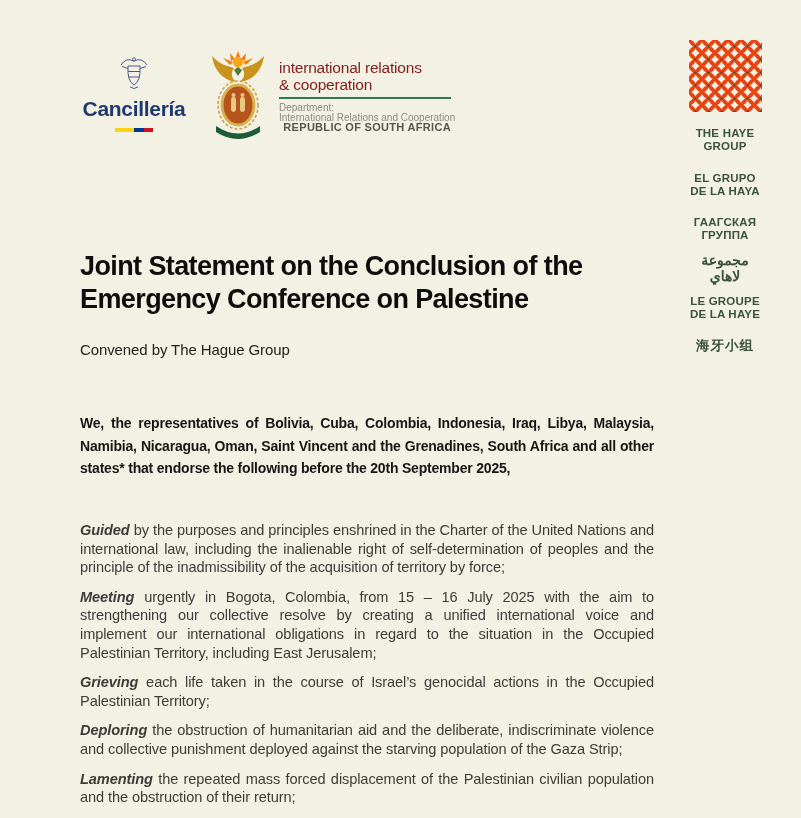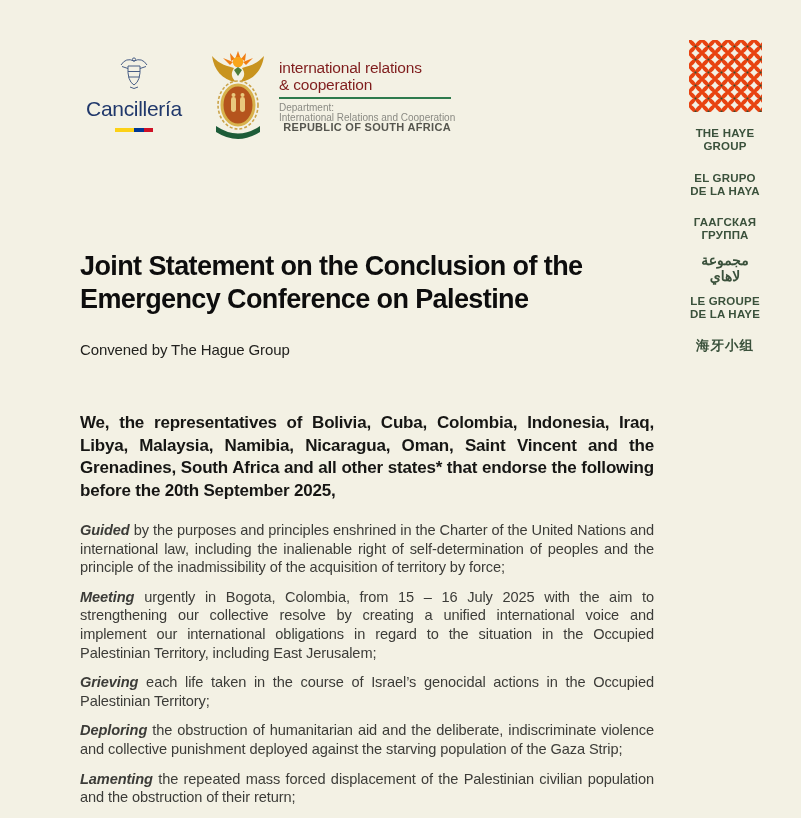--- a/index.html
+++ b/index.html
@@ -4,21 +4,21 @@
 <style>
   html,body{margin:0;padding:0;}
   .page{
     position:relative;width:801px;height:818px;
     background:#f3f1e4;overflow:hidden;
     font-family:"Liberation Sans",sans-serif;
   }
   
   .cancilleria{position:absolute;left:76px;top:54px;width:116px;text-align:center;}
   .cancilleria .crest{display:block;margin:0 auto 1px;}
-  .cancilleria .name{font-size:21px;font-weight:normal;letter-spacing:-0.3px;color:#20386b;}
+  .cancilleria .name{font-size:21px;font-weight:bold;letter-spacing:-0.3px;color:#20386b;}
   .cancilleria .flagbar{width:38px;height:4px;margin:7px auto 0;display:flex;}
   .cancilleria .flagbar .fy{flex:2;background:#fcd116;}
   .cancilleria .flagbar .fb{flex:1;background:#003893;}
   .cancilleria .flagbar .fr{flex:1;background:#ce1126;}
 
   .dirco{position:absolute;left:208px;top:50px;display:flex;align-items:flex-start;}
   .dirco .arms{display:block;}
   .dirco .dtext{margin-left:11px;padding-top:10px;}
   .dirco .brand{font-size:15.5px;line-height:16.5px;color:#7f1d1d;letter-spacing:-0.2px;}
   .dirco .rule{width:172px;height:2px;background:#2e7b4d;margin:4px 0 4px;}
@@ -34,21 +34,21 @@
   .rail-label.m3{margin-top:19px;}
   .rail-label.ar{margin-top:11px;font-size:14px;line-height:16px;font-weight:bold;}
   .rail-label.m5{margin-top:11px;}
   .rail-label.zh{margin-top:20px;font-size:13.5px;letter-spacing:1px;}
 
   
   .title{position:absolute;left:80px;top:250px;width:585px;
     font-size:27px;font-weight:bold;line-height:33px;letter-spacing:-0.6px;color:#0d0d0d;}
   .subtitle{position:absolute;left:80px;top:341px;font-size:15px;color:#22221f;letter-spacing:-0.1px;}
   .intro{position:absolute;left:80px;top:412px;width:574px;
-    font-size:17px;font-weight:bold;line-height:22.6px;color:#161614;
+    font-size:14px;font-weight:bold;line-height:22.6px;color:#161614;
     text-align:justify;letter-spacing:-0.2px;}
   .bodytext{position:absolute;left:80px;top:521px;width:574px;
     font-size:14.6px;line-height:18.6px;color:#3c3c38;text-align:justify;letter-spacing:-0.1px;}
   .bodytext p{margin:0 0 11px;}
   .bodytext i{font-style:italic;font-weight:bold;}
 </style>
 </head>
 <body>
 
 <div class="page">

